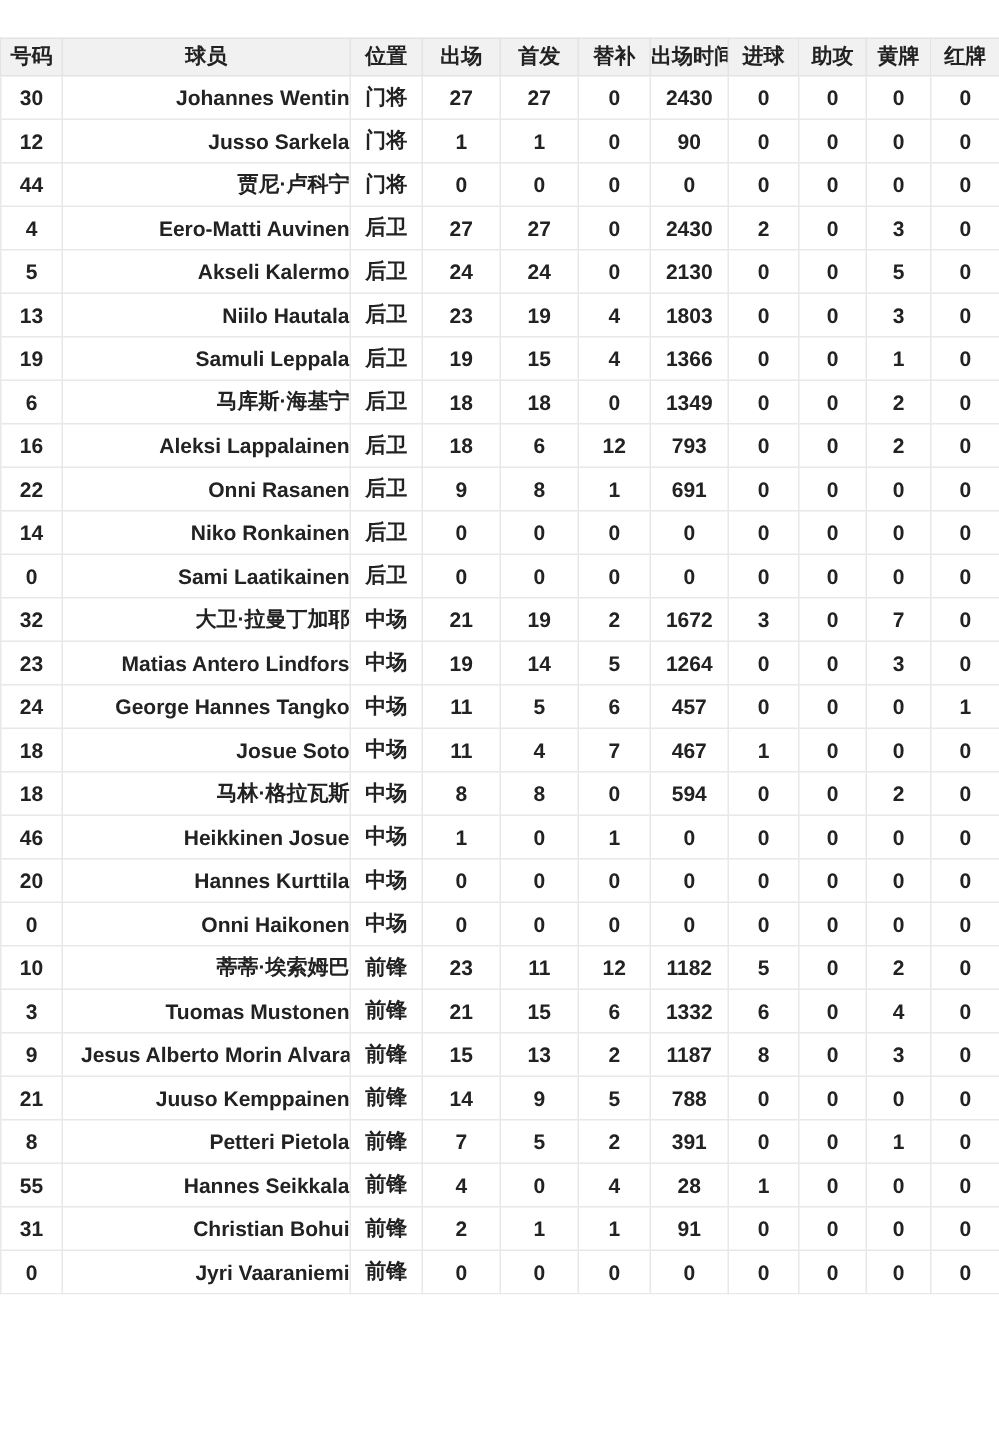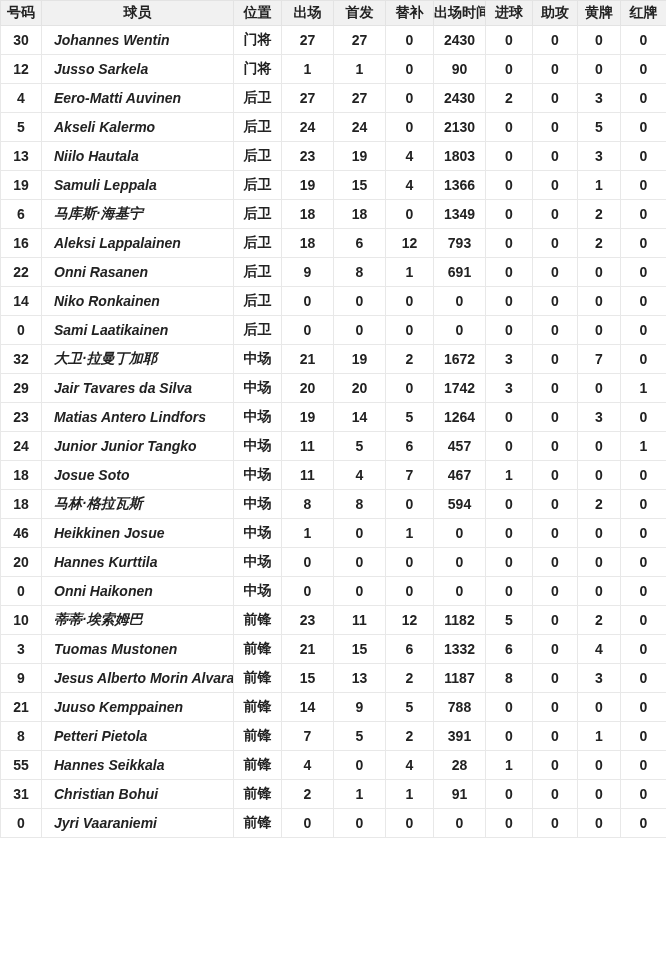--- a/index.html
+++ b/index.html
@@ -11,20 +11,21 @@
     width: 666px;
     font-family: "Liberation Sans", "DejaVu Sans", sans-serif;
     font-weight: 700;
     font-size: 14px;
     color: #222222;
   }
   table.stats {
     width: 666px;
     border-collapse: collapse;
     table-layout: fixed;
+    margin-top: 25px;
   }
   table.stats th {
     background: #f1f1f1;
     border: 1px solid #e3e3e3;
     height: 24px;
     padding: 0;
     text-align: center;
     font-weight: 700;
     font-size: 14px;
     color: #222222;
@@ -37,23 +38,22 @@
     padding: 0;
     text-align: center;
     font-weight: 700;
     font-size: 14px;
     color: #222222;
     background: #ffffff;
     overflow: hidden;
     white-space: nowrap;
   }
   table.stats td.player {
-    text-align: left;
+    text-align: right;
     padding-left: 12px;
-    font-style: italic;
   }
 </style>
 </head>
 <body>
 
 <table class="stats">
   <colgroup>
     <col style="width:41px">
     <col style="width:192px">
     <col style="width:48px">
@@ -102,20 +102,33 @@
         <td>1</td>
         <td>1</td>
         <td>0</td>
         <td>90</td>
         <td>0</td>
         <td>0</td>
         <td>0</td>
         <td>0</td>
       </tr>
       <tr>
+        <td>44</td>
+        <td class="player">贾尼·卢科宁</td>
+        <td>门将</td>
+        <td>0</td>
+        <td>0</td>
+        <td>0</td>
+        <td>0</td>
+        <td>0</td>
+        <td>0</td>
+        <td>0</td>
+        <td>0</td>
+      </tr>
+      <tr>
         <td>4</td>
         <td class="player">Eero-Matti Auvinen</td>
         <td>后卫</td>
         <td>27</td>
         <td>27</td>
         <td>0</td>
         <td>2430</td>
         <td>2</td>
         <td>0</td>
         <td>3</td>
@@ -232,48 +245,35 @@
         <td>21</td>
         <td>19</td>
         <td>2</td>
         <td>1672</td>
         <td>3</td>
         <td>0</td>
         <td>7</td>
         <td>0</td>
       </tr>
       <tr>
-        <td>29</td>
-        <td class="player">Jair Tavares da Silva</td>
-        <td>中场</td>
-        <td>20</td>
-        <td>20</td>
-        <td>0</td>
-        <td>1742</td>
-        <td>3</td>
-        <td>0</td>
-        <td>0</td>
-        <td>1</td>
-      </tr>
-      <tr>
         <td>23</td>
         <td class="player">Matias Antero Lindfors</td>
         <td>中场</td>
         <td>19</td>
         <td>14</td>
         <td>5</td>
         <td>1264</td>
         <td>0</td>
         <td>0</td>
         <td>3</td>
         <td>0</td>
       </tr>
       <tr>
         <td>24</td>
-        <td class="player">Junior Junior Tangko</td>
+        <td class="player">George Hannes Tangko</td>
         <td>中场</td>
         <td>11</td>
         <td>5</td>
         <td>6</td>
         <td>457</td>
         <td>0</td>
         <td>0</td>
         <td>0</td>
         <td>1</td>
       </tr>

